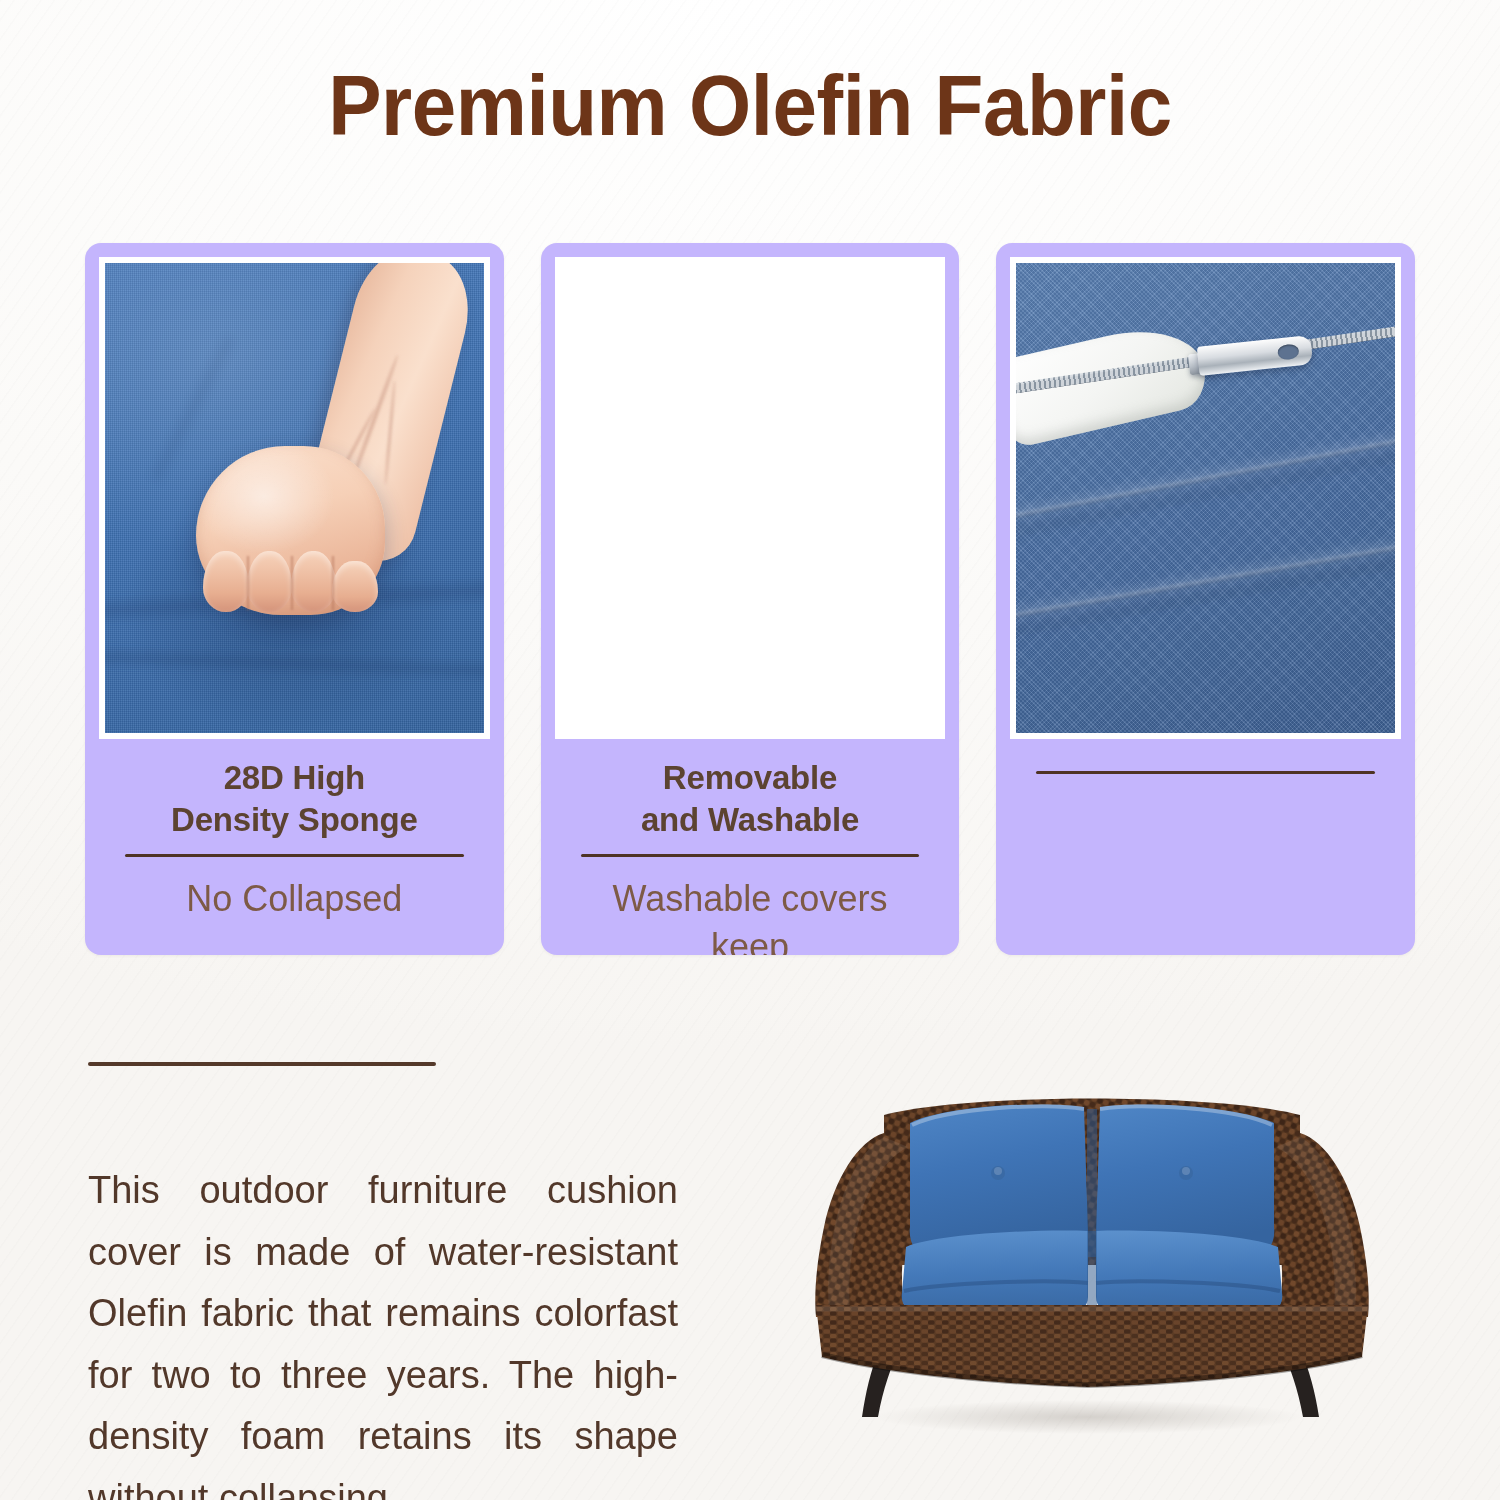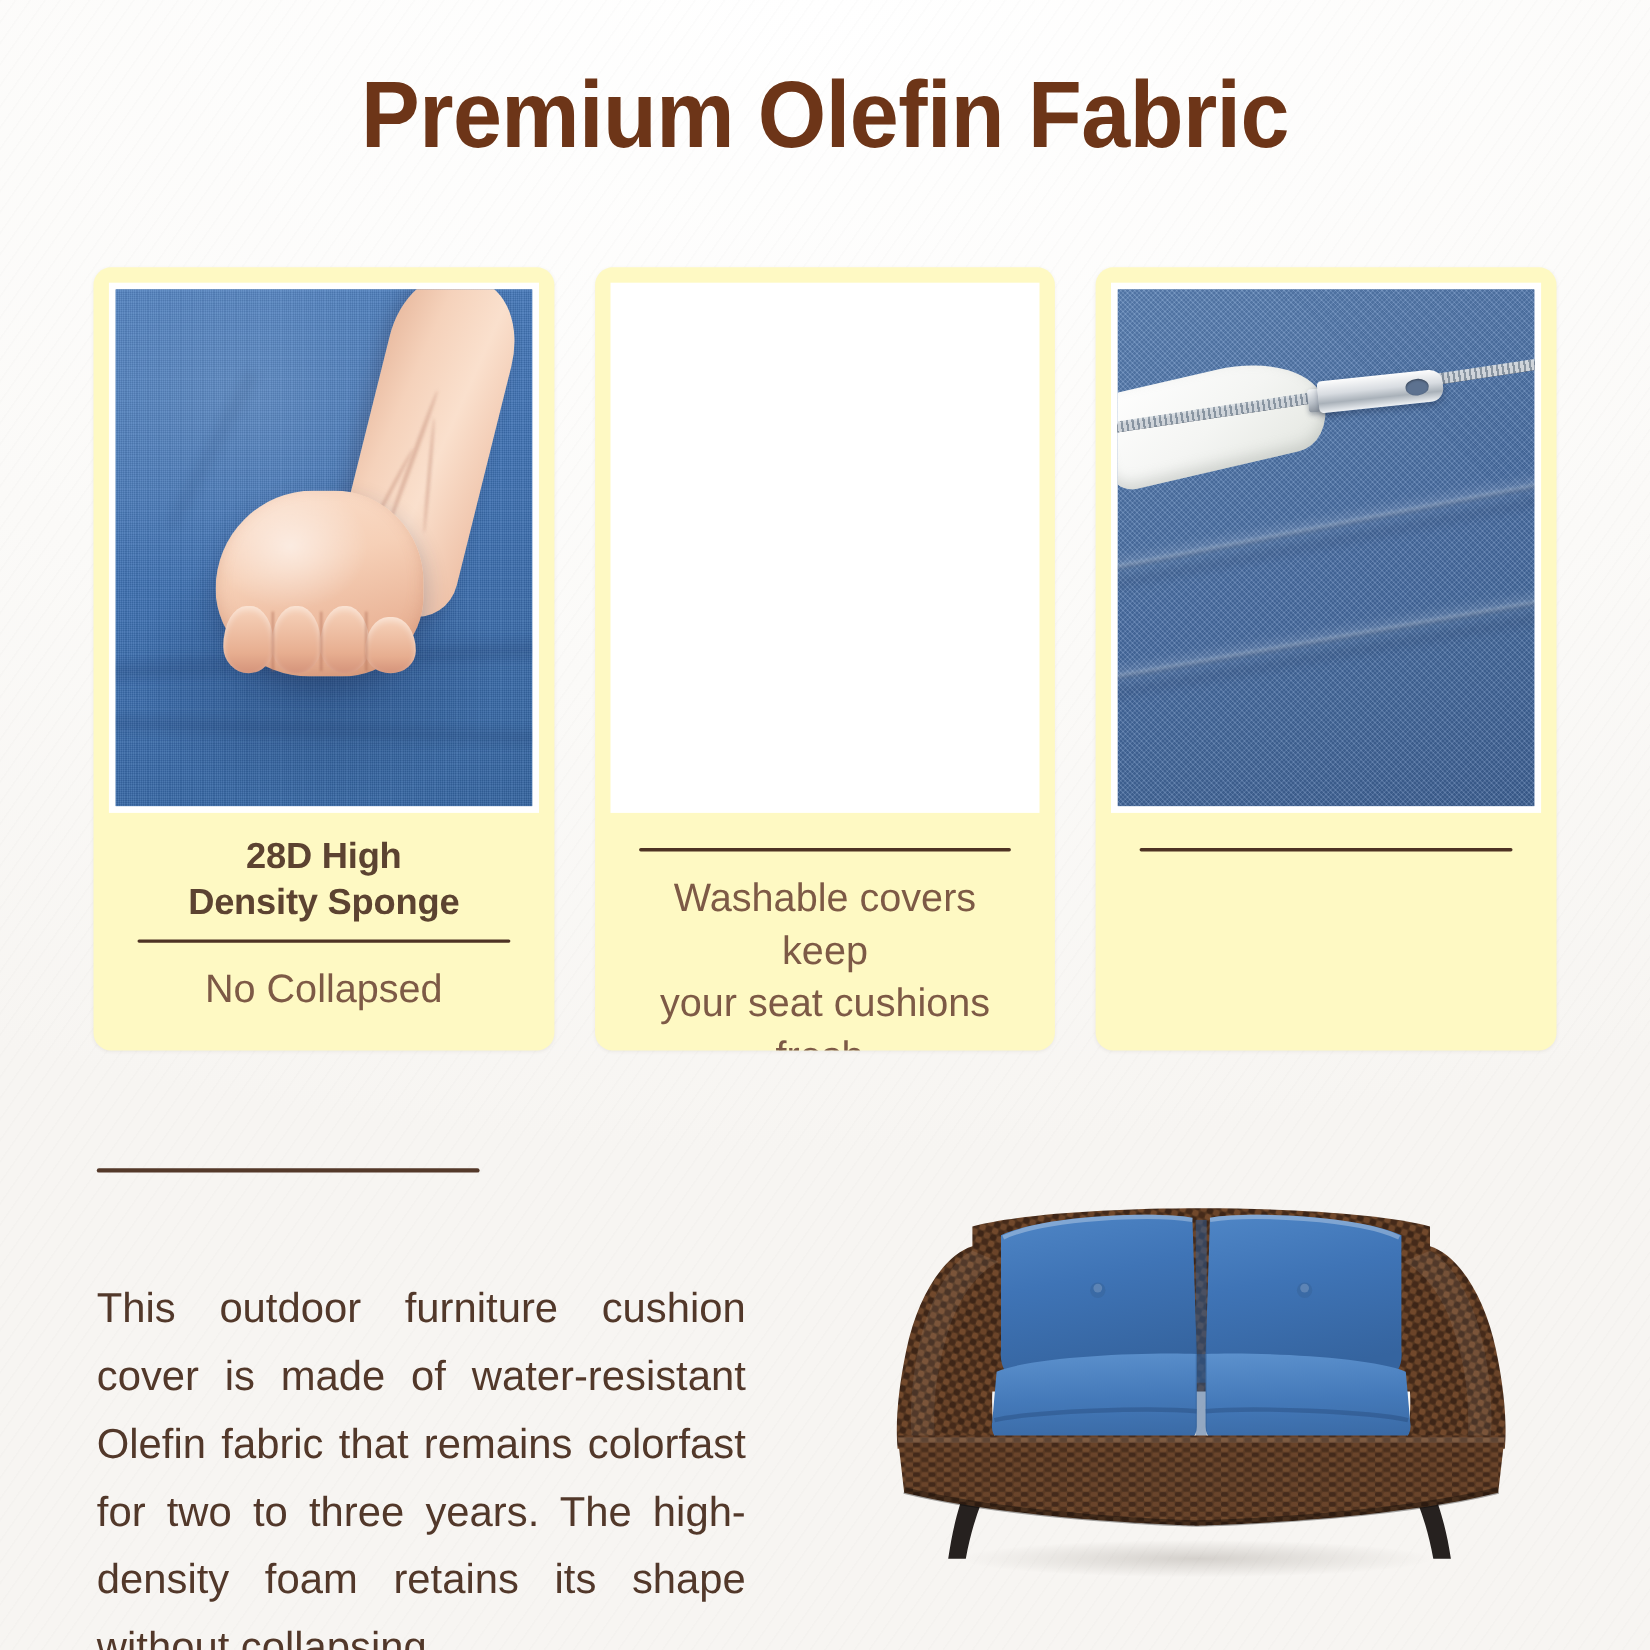--- a/index.html
+++ b/index.html
@@ -52,21 +52,21 @@
     left: 85px;
     top: 243px;
     width: 1330px;
     height: 712px;
     display: flex;
     gap: 37px;
   }
 
   .card {
     flex: 1 1 0;
-    background: #fef9c3;
+    background: #c4b5fd;
     border-radius: 16px;
     box-shadow: 0 1px 3px rgba(90,70,55,0.07);
     display: flex;
     flex-direction: column;
     align-items: center;
     padding: 14px 14px 0 14px;
     overflow: hidden;
   }
 
   .photo-frame {
@@ -342,20 +342,22 @@
       <div class="divider"></div>
       <div class="card-sub">No Collapsed</div>
     </div>
   </div>
 
   <div class="card">
     <div class="photo-frame">
       <div class="photo"></div>
     </div>
     <div class="card-text">
+      <div class="card-title">Removable
+and Washable</div>
       <div class="divider"></div>
       <div class="card-sub">Washable covers keep
 your seat cushions fresh.</div>
     </div>
   </div>
 
   <div class="card">
     <div class="photo-frame">
       <div class="photo">
         <div class="fabric-weave"></div>

